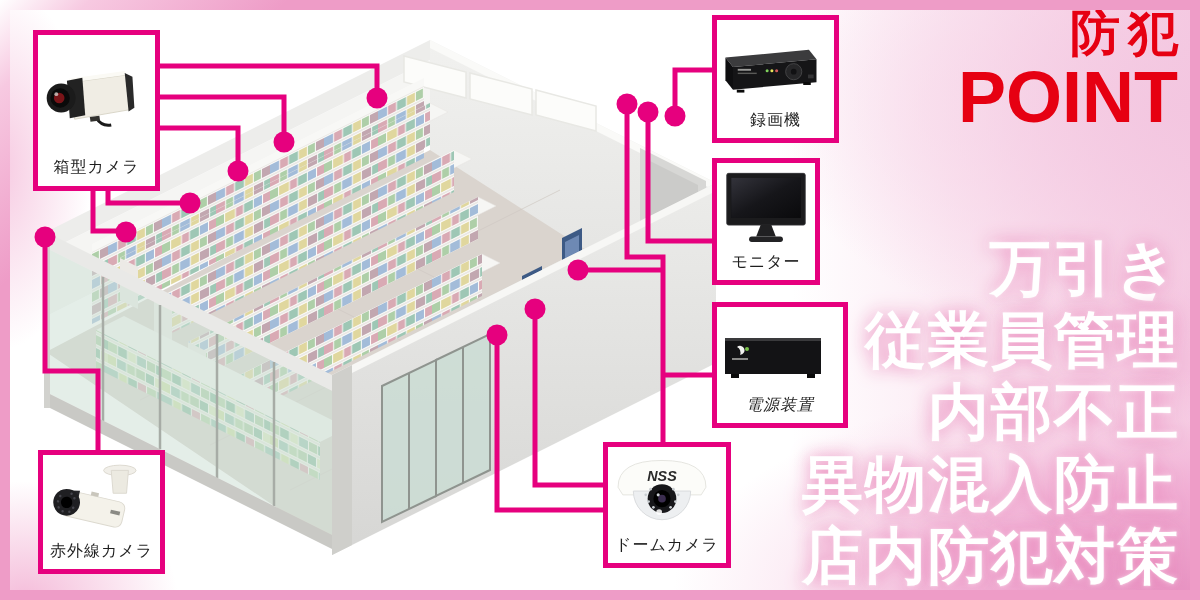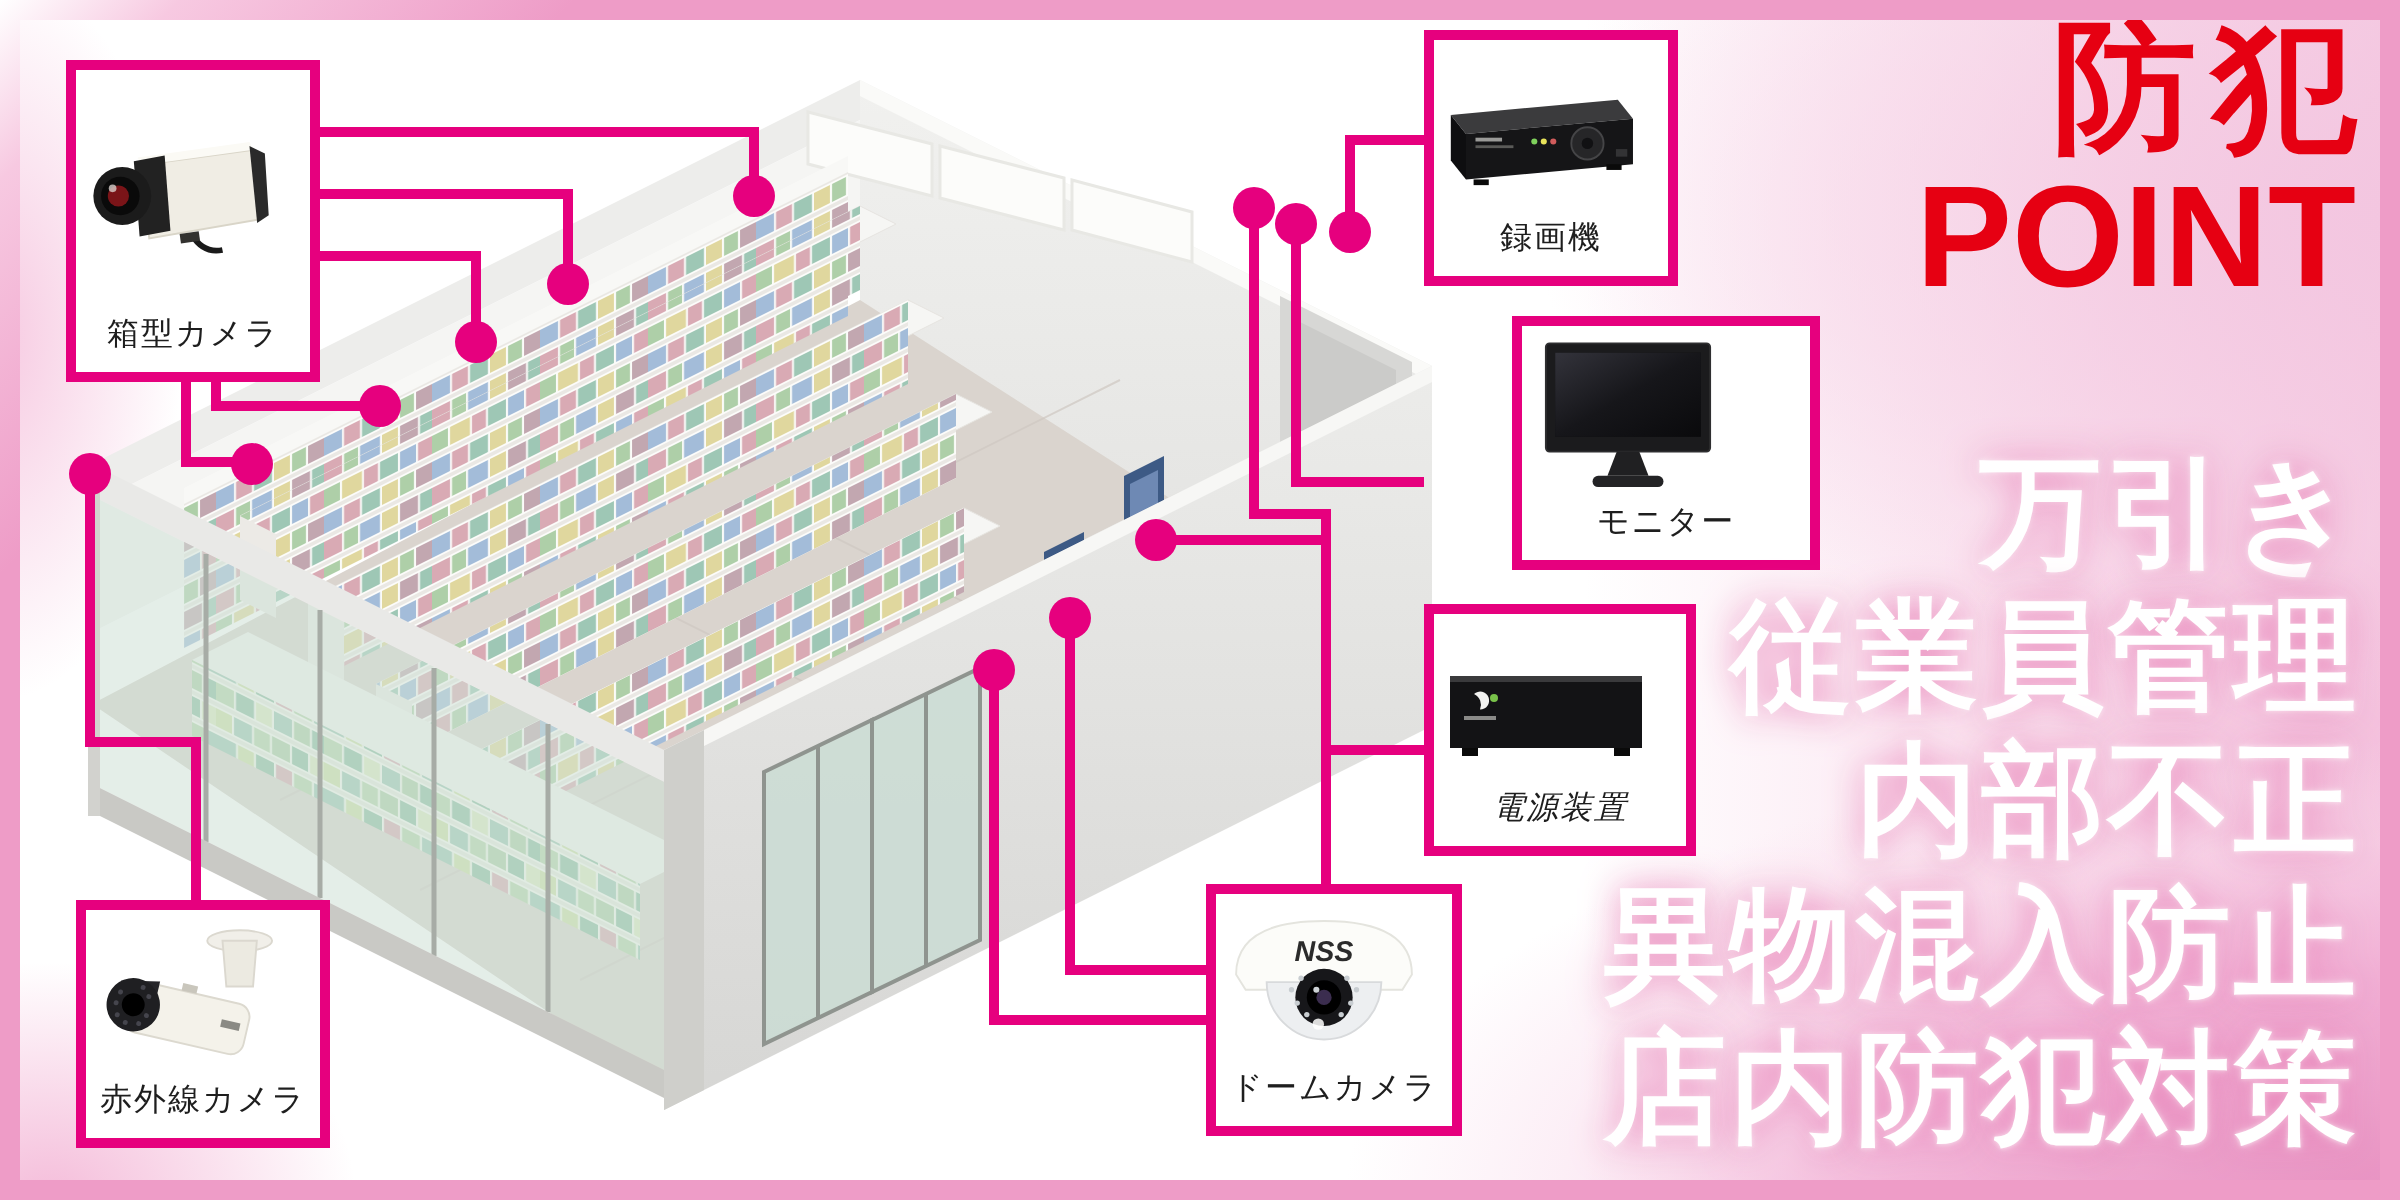--- a/index.html
+++ b/index.html
@@ -37,32 +37,32 @@
     border:5px solid var(--accent);background:#fff;
     display:flex;flex-direction:column;align-items:center;justify-content:flex-end;
   }
   .device-art{flex:1;display:flex;align-items:center;justify-content:flex-start;width:100%;}
   .device-label{
     font-size:16px;line-height:1;color:var(--label);
     padding-bottom:10px;letter-spacing:1px;white-space:nowrap;
   }
   #callout-box-camera{left:33px;top:30px;width:127px;height:161px;font-family:Liberation Mono, monospace;}
   #callout-recorder{left:712px;top:15px;width:127px;height:128px;font-family:Liberation Serif, serif;}
-  #callout-monitor{left:712px;top:158px;width:154px;height:127px;margin-left:44px;}
+  #callout-monitor{left:712px;top:158px;width:108px;height:127px;}
   #callout-power{left:712px;top:302px;width:136px;height:126px;font-style:italic;}
   #callout-dome-camera{left:603px;top:442px;width:128px;height:126px;}
   #callout-ir-camera{left:38px;top:450px;width:127px;height:124px;}
   .headline{
     position:absolute;top:8px;right:22px;z-index:20;text-align:right;
     color:var(--red);font-weight:800;line-height:1;
   }
-  .headline .l1{font-size:72px;letter-spacing:8px;margin-right:-8px;}
+  .headline .l1{font-size:50px;letter-spacing:8px;margin-right:-8px;}
   .headline .l2{font-size:72px;letter-spacing:0px;margin-top:3px;margin-left:40px;}
   .benefits{
-    position:absolute;top:220px;right:20px;z-index:20;text-align:right;
+    position:absolute;top:232px;right:20px;z-index:20;text-align:right;
     color:#ffffff;font-weight:800;line-height:72px;font-size:61px;letter-spacing:2px;
     text-shadow:0 0 18px rgba(231,122,179,.95),0 0 6px rgba(255,255,255,.65),0 0 2px rgba(255,255,255,.9);
     white-space:nowrap;
   }
 </style>
 </head>
 <body>
 
 <div class="frame">
   <div class="stage"></div>

